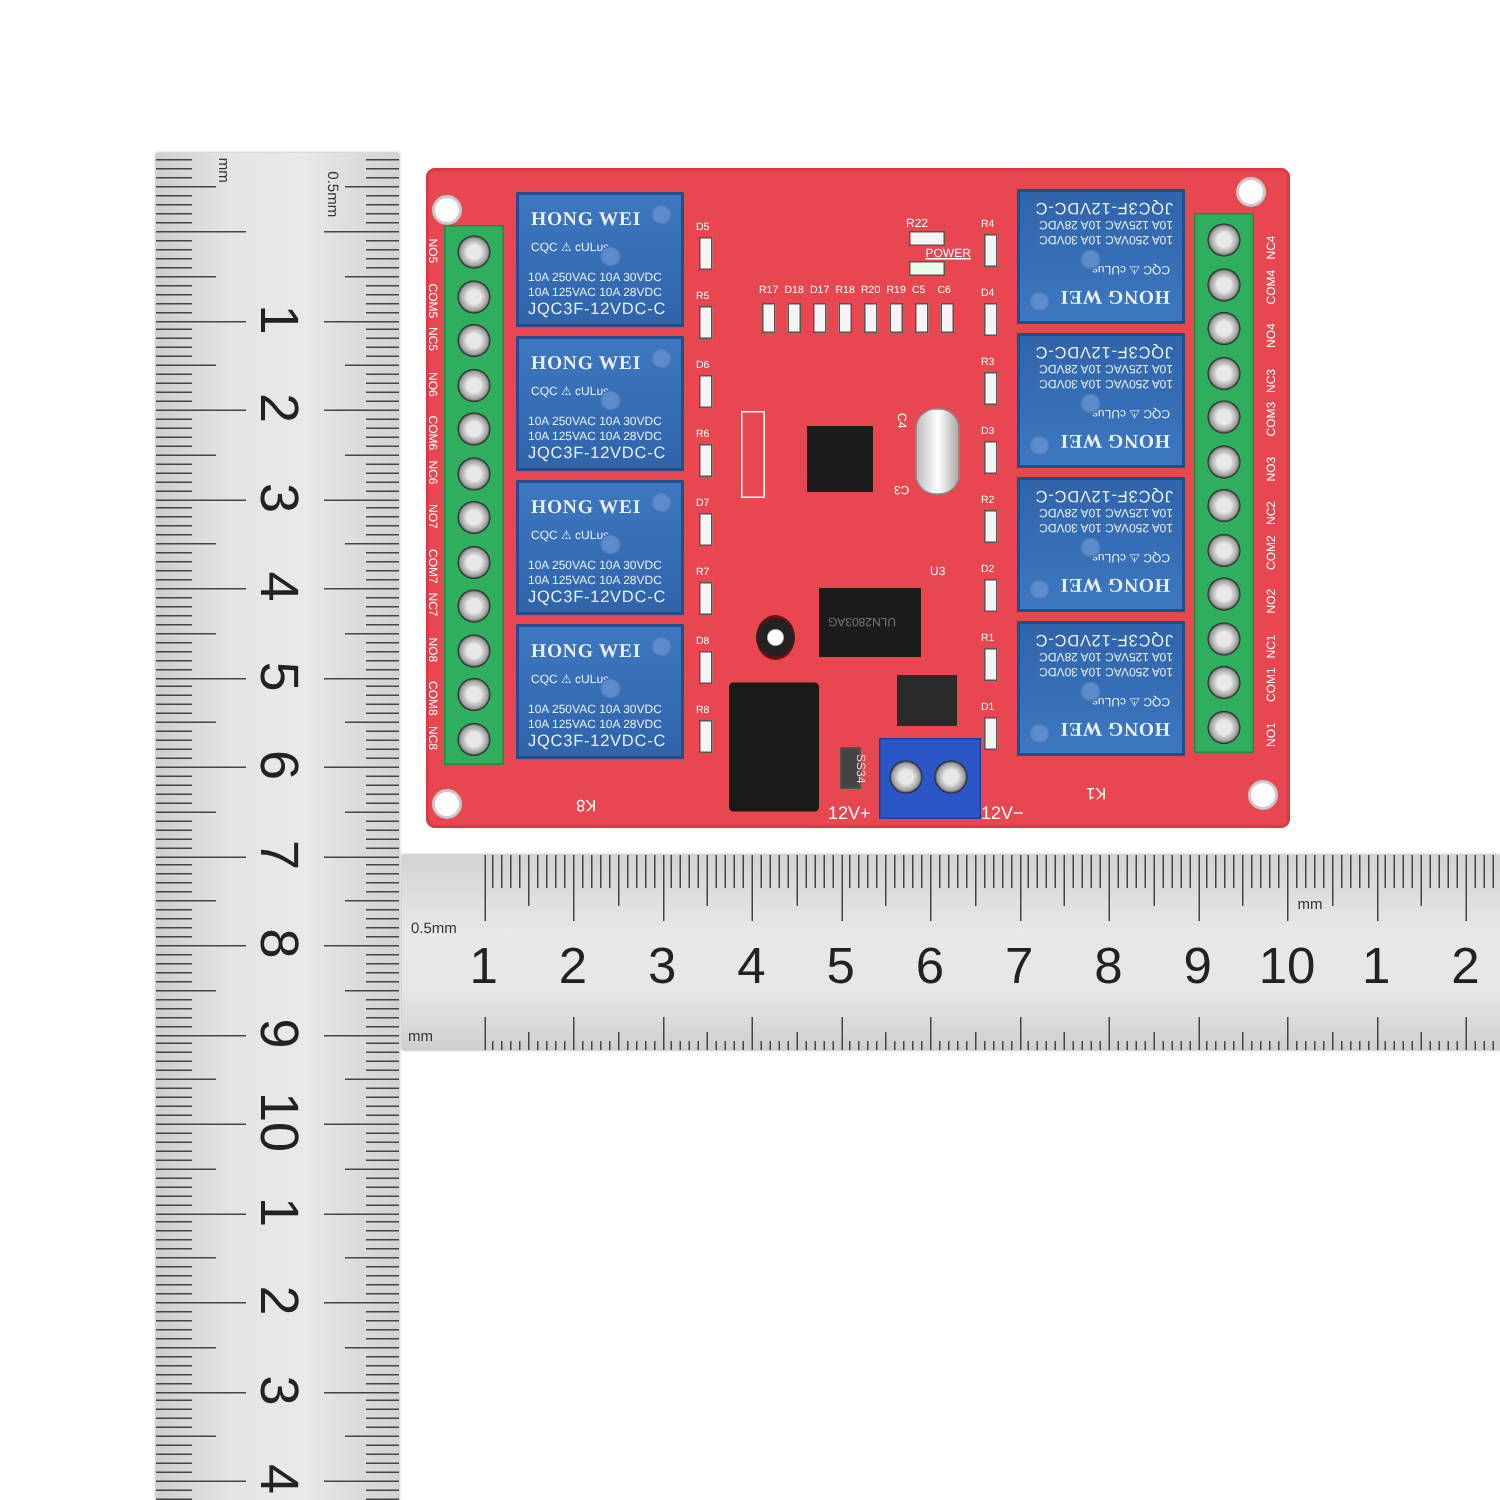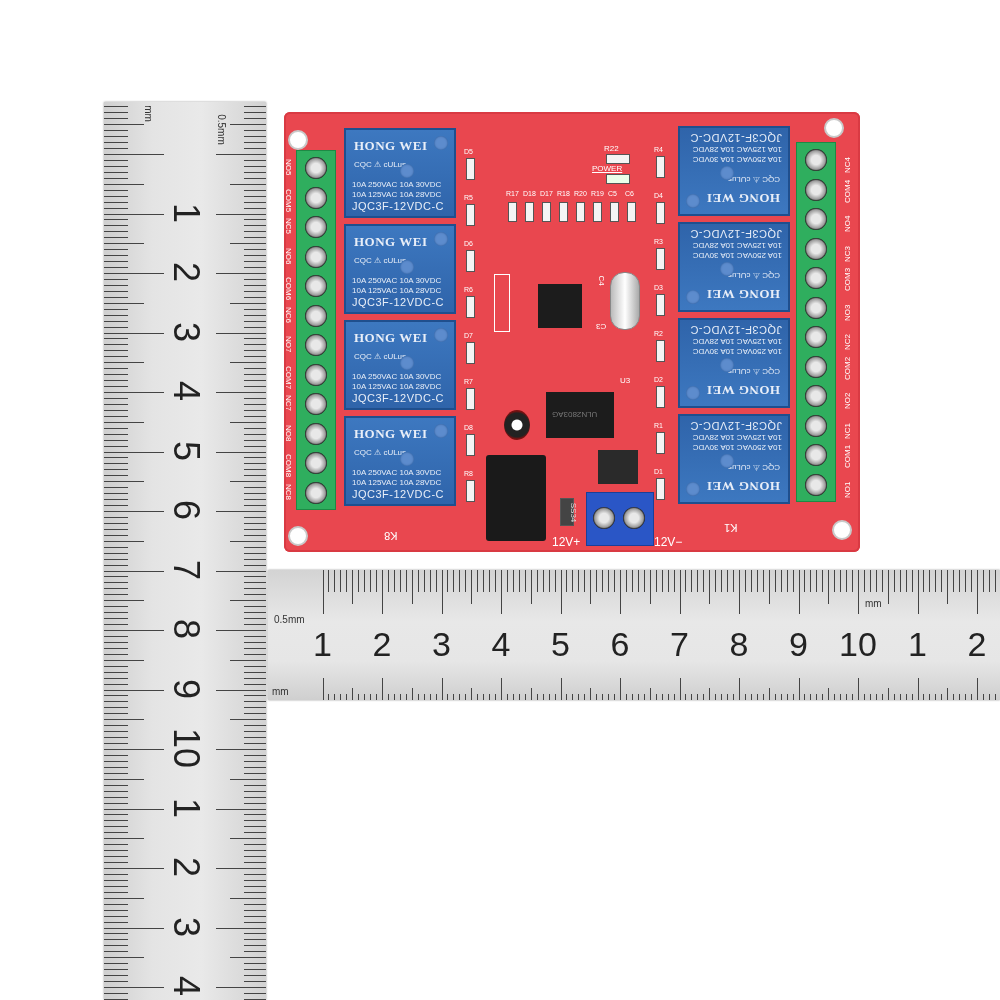--- a/index.html
+++ b/index.html
@@ -772,21 +772,21 @@
       <span class="silk" style="left: 68px; top: -10px; font-size: 7px;">R20</span>
       <div class="smd" style="left: 70px; top: 2px; width: 7px; height: 18px;"></div>
       <span class="silk" style="left: 85px; top: -10px; font-size: 7px;">R19</span>
       <div class="smd" style="left: 87px; top: 2px; width: 7px; height: 18px;"></div>
       <span class="silk" style="left: 102px; top: -10px; font-size: 7px;">C5</span>
       <div class="smd" style="left: 104px; top: 2px; width: 7px; height: 18px;"></div>
       <span class="silk" style="left: 119px; top: -10px; font-size: 7px;">C6</span>
       <div class="smd" style="left: 121px; top: 2px; width: 7px; height: 18px;"></div>
     </div>
   <span class="silk" style="left:320px;top:32px;">R22</span>
-  <span class="silk" style="left:308px;top:52px;text-decoration:underline;">POWER</span>
+  <span class="silk" style="left:333px;top:52px;text-decoration:underline;">POWER</span>
   <div class="smd" style="left:322px;top:42px;width:22px;height:8px;"></div>
   <div class="smd" style="left:322px;top:62px;width:22px;height:8px;background:#eaffea;"></div>
   <span class="silk" style="left:312px;top:164px;transform:rotate(90deg);">C4</span>
   <span class="silk" style="left:312px;top:210px;transform:rotate(180deg);">C3</span>
 
   <div id="rcol" class="abs" style="left:370px;top:34px;">
       <span class="silk" style="left: 0px; top: 0px; font-size: 7px;">R4</span>
       <div class="smd" style="left: 2px; top: 10px; width: 7px; height: 20px;"></div>
       <span class="silk" style="left: 0px; top: 46px; font-size: 7px;">D4</span>
       <div class="smd" style="left: 2px; top: 56px; width: 7px; height: 20px;"></div>

